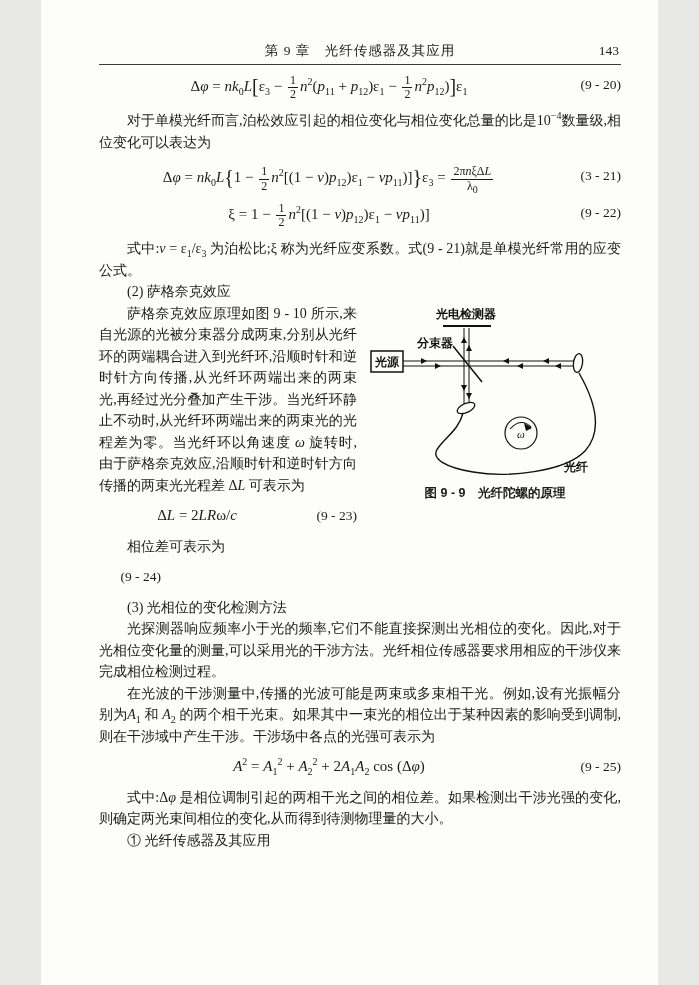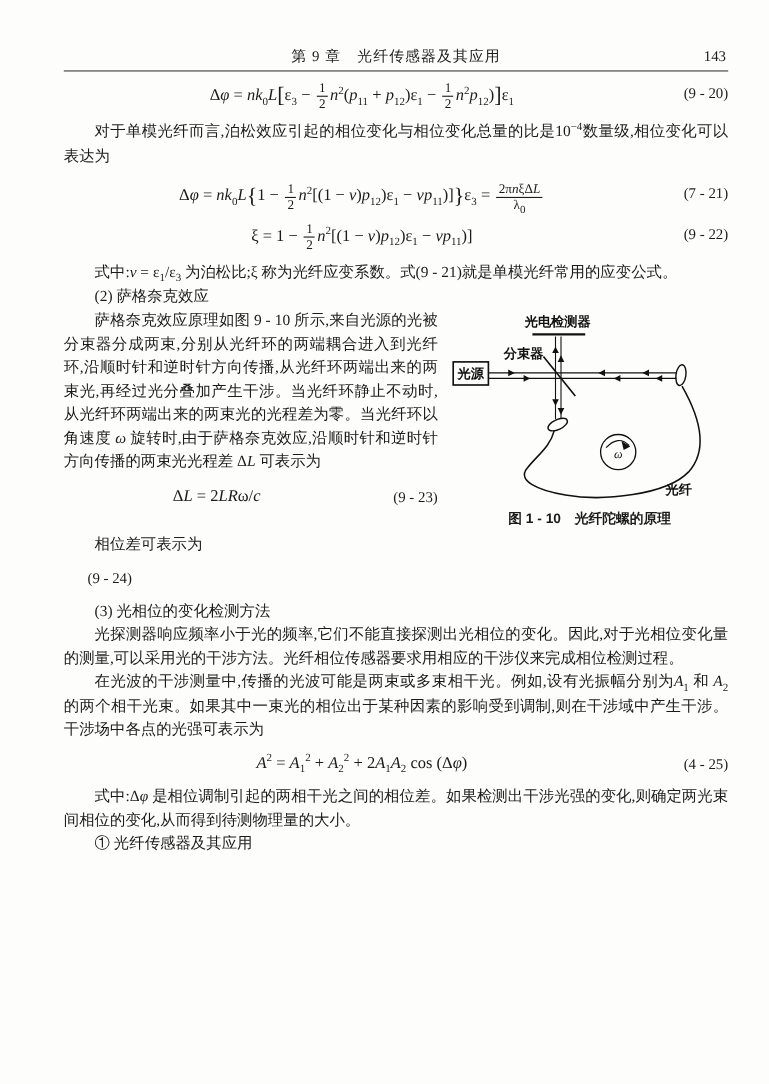--- a/index.html
+++ b/index.html
@@ -1,18 +1,18 @@
 <!DOCTYPE html>
 <html><head>
 <meta charset="utf-8">
 <style>
   html,body{margin:0;padding:0;background:#e8e8e6;}
   .page{
     position:relative;
-    width:699px;height:985px;
+    width:617px;height:985px;
     margin:0 auto;
     background:#fdfdfb;
     color:#1b1b1b;
     font-family:"Liberation Serif","DejaVu Serif",serif;
     font-size:14px;
     line-height:21.5px;
     overflow:hidden;
     box-sizing:border-box;
     padding:40px 37px 0 58px;
   }
@@ -121,21 +121,21 @@
   <p class="para">对于单模光纤而言,泊松效应引起的相位变化与相位变化总量的比是10<sup>−4</sup>数量级,相位变化可以表达为</p>
 
   <div class="eq-row" style="margin-top:12px">
     <span class="eq">Δ<i>φ</i> = <i>nk</i><sub>0</sub><i>L</i><span class="bg">{</span>1 − <span class="frac">
           <span>1</span>
           <span>2</span>
         </span><i>n</i><sup>2</sup>[(1 − <i>ν</i>)<i>p</i><sub>12</sub>)ε<sub>1</sub> − <i>νp</i><sub>11</sub>)]<span class="bg">}</span>ε<sub>3</sub> = <span class="frac">
           <span>2π<i>n</i>ξΔ<i>L</i></span>
           <span>λ<sub>0</sub></span>
         </span></span>
-    <span class="eq-num">(7 - 21)</span>
+    <span class="eq-num">(3 - 21)</span>
   </div>
 
   <div class="eq-row">
     <span class="eq">ξ = 1 − <span class="frac">
           <span>1</span>
           <span>2</span>
         </span><i>n</i><sup>2</sup>[(1 − <i>ν</i>)<i>p</i><sub>12</sub>)ε<sub>1</sub> − <i>νp</i><sub>11</sub>)]</span>
     <span class="eq-num">(9 - 22)</span>
   </div>
 
@@ -177,21 +177,21 @@
 
         <path class="fig-stroke" stroke-width="1.4" d="M 210,68 C 226,96 234,126 216,146 C 196,167 138,173 104,167 C 79,163 60,154 69,143 C 78,131 90,124 94,108"></path>
 
         <circle class="fig-stroke" cx="152" cy="128" r="16" stroke-width="1.2"></circle>
         <path class="fig-stroke" stroke-width="1.1" d="M 141,124 Q 152,112 162,122"></path>
         <polygon points="163,123 155,118 157,126" fill="#111"></polygon>
         <text x="152" y="133" text-anchor="middle" font-size="11" font-style="italic" fill="#111">ω</text>
 
         <text class="fig-label" x="207" y="166" text-anchor="middle">光纤</text>
       </svg>
-      <div class="caption">图 1 - 10　光纤陀螺的原理</div>
+      <div class="caption">图 9 - 9　光纤陀螺的原理</div>
     </div>
 
     <p class="para">萨格奈克效应原理如图 9 - 10 所示,来自光源的光被分束器分成两束,分别从光纤环的两端耦合进入到光纤环,沿顺时针和逆时针方向传播,从光纤环两端出来的两束光,再经过光分叠加产生干涉。当光纤环静止不动时,从光纤环两端出来的两束光的光程差为零。当光纤环以角速度 <i>ω</i> 旋转时,由于萨格奈克效应,沿顺时针和逆时针方向传播的两束光光程差 Δ<i>L</i> 可表示为</p>
 
     <div class="eq-row">
       <span class="eq">Δ<i>L</i> = 2<i>LR</i>ω/<i>c</i></span>
       <span class="eq-num">(9 - 23)</span>
     </div>
 
     <div class="clear"></div>
@@ -202,19 +202,19 @@
   <div class="eq-row">
     <span class="eq-num">(9 - 24)</span>
   </div>
 
   <p class="para">(3) 光相位的变化检测方法</p>
   <p class="para">光探测器响应频率小于光的频率,它们不能直接探测出光相位的变化。因此,对于光相位变化量的测量,可以采用光的干涉方法。光纤相位传感器要求用相应的干涉仪来完成相位检测过程。</p>
   <p class="para">在光波的干涉测量中,传播的光波可能是两束或多束相干光。例如,设有光振幅分别为<i>A</i><sub>1</sub> 和 <i>A</i><sub>2</sub> 的两个相干光束。如果其中一束光的相位出于某种因素的影响受到调制,则在干涉域中产生干涉。干涉场中各点的光强可表示为</p>
 
   <div class="eq-row">
     <span class="eq"><i>A</i><sup>2</sup> = <i>A</i><sub>1</sub><sup>2</sup> + <i>A</i><sub>2</sub><sup>2</sup> + 2<i>A</i><sub>1</sub><i>A</i><sub>2</sub> cos (Δ<i>φ</i>)</span>
-    <span class="eq-num">(4 - 25)</span>
+    <span class="eq-num">(9 - 25)</span>
   </div>
 
   <p class="para">式中:Δ<i>φ</i> 是相位调制引起的两相干光之间的相位差。如果检测出干涉光强的变化,则确定两光束间相位的变化,从而得到待测物理量的大小。</p>
   <p class="para">① 光纤传感器及其应用</p>
 
 </div>
 
 </body></html>

